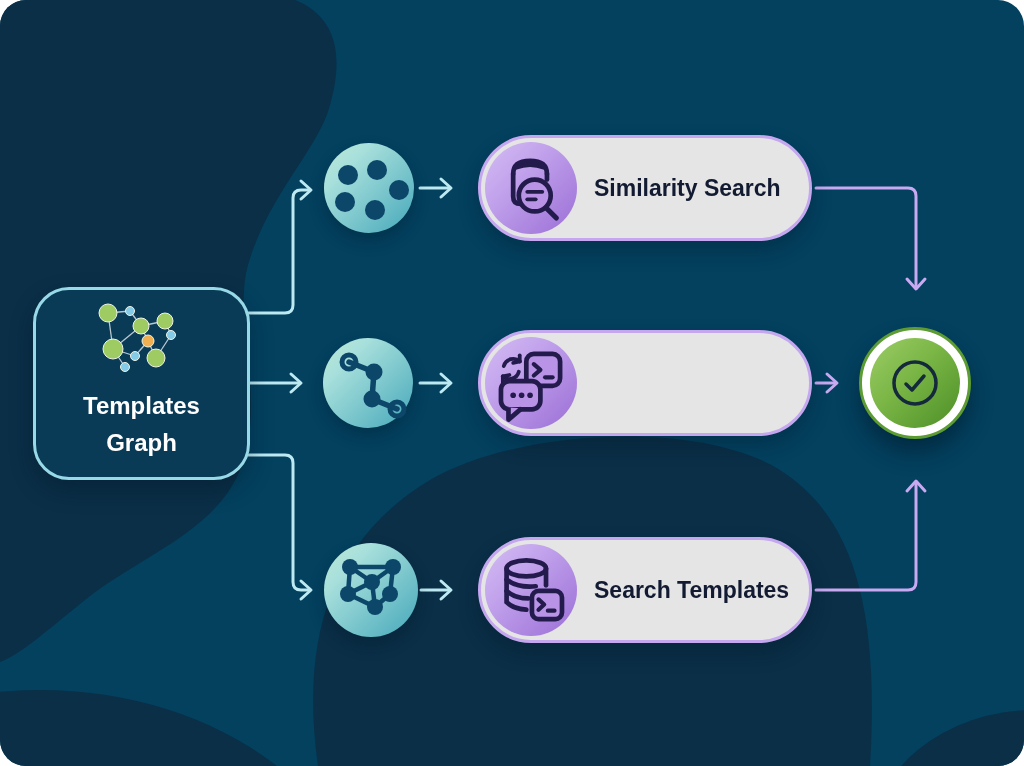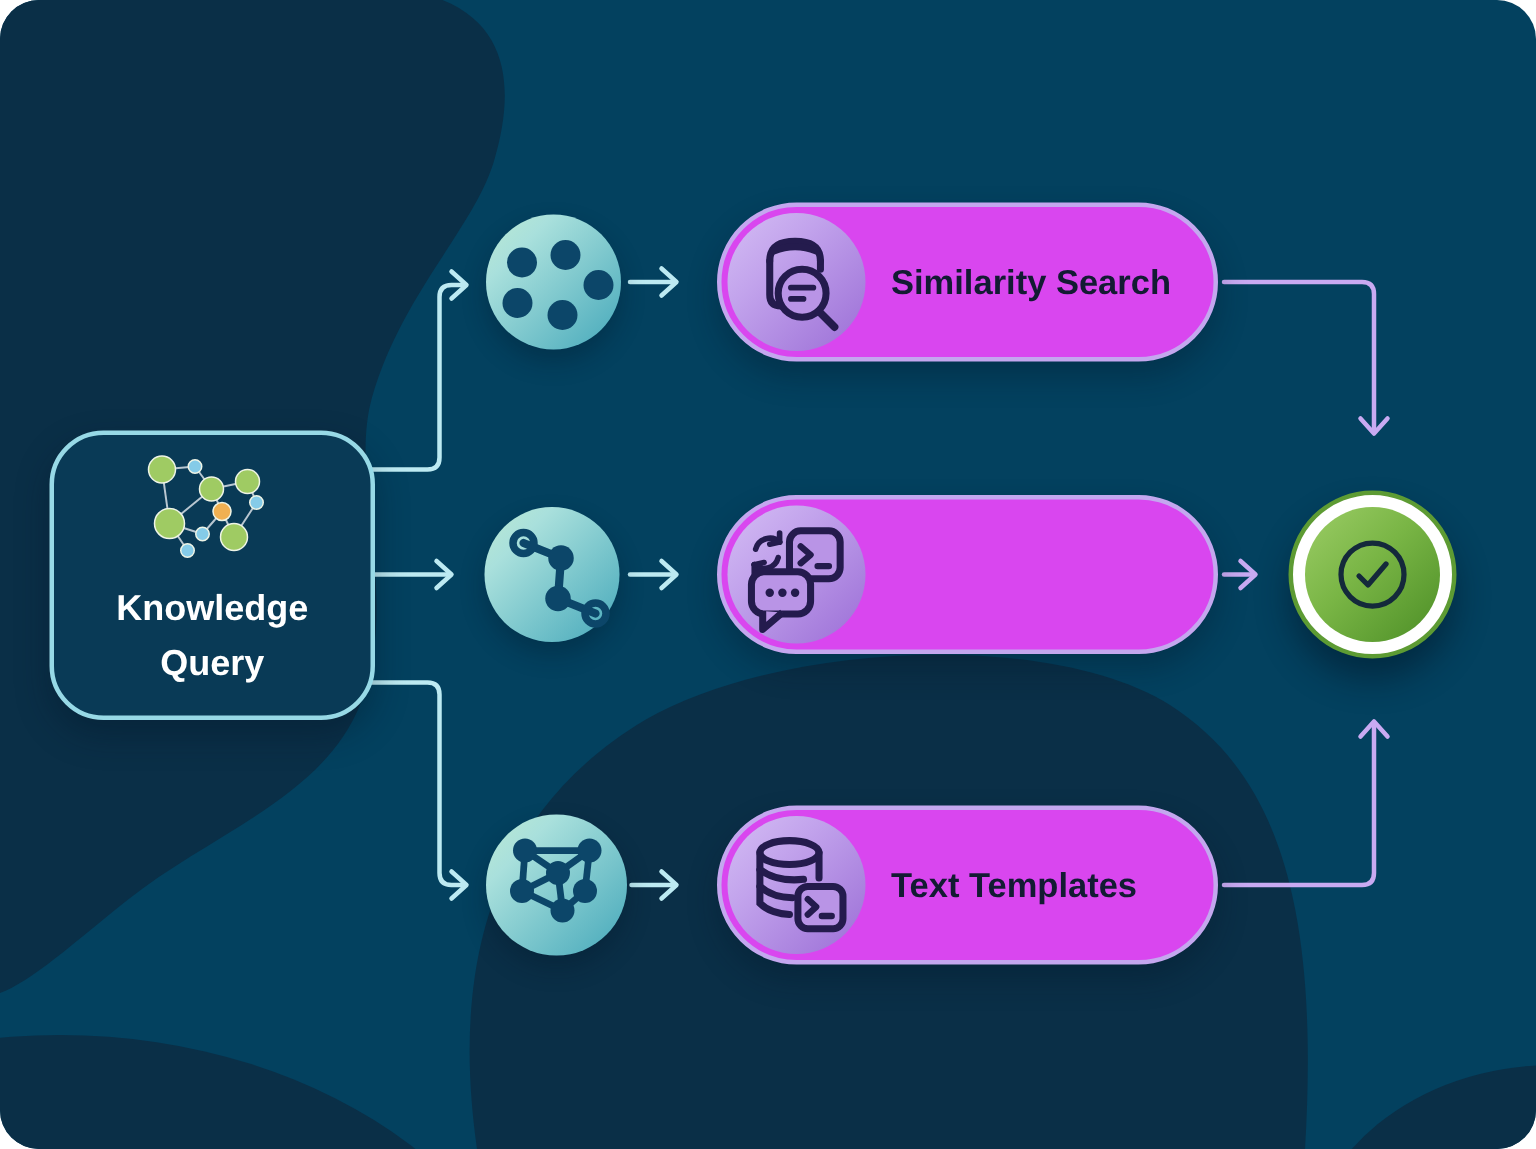--- a/index.html
+++ b/index.html
@@ -15,21 +15,21 @@
             font-size:24px;font-weight:700;line-height:37px;}
 
   
   .teal-circle{border-radius:50%;background:linear-gradient(135deg,#bcead3 0%,#a9e0dc 25%,#45a8ba 100%);
                box-shadow:0 8px 16px rgba(2,20,38,.30);display:flex;align-items:center;justify-content:center;}
   #circle-1{left:324px;top:143px;width:90px;height:90px;}
   #circle-2{left:323px;top:338px;width:90px;height:90px;}
   #circle-3{left:324px;top:543px;width:94px;height:94px;}
 
   
-  .pill{left:478px;width:334px;height:106px;border:3px solid #c4a7ef;border-radius:53px;background:#d946ef;
+  .pill{left:478px;width:334px;height:106px;border:3px solid #c4a7ef;border-radius:53px;background:#e5e5e5;
         box-sizing:border-box;display:flex;align-items:center;box-shadow:0 10px 20px rgba(2,20,38,.30);}
   #pill-1{top:135px;} #pill-2{top:330px;} #pill-3{top:537px;}
   .pill-icon-circle{position:absolute;left:4px;top:4px;width:92px;height:92px;border-radius:50%;
         background:linear-gradient(135deg,#d4bdf4 0%,#c2a3ec 35%,#9b6ed6 100%);
         display:flex;align-items:center;justify-content:center;}
   .pill-label{margin-left:113px;color:#131b33;font-size:23px;font-weight:700;line-height:29px;white-space:nowrap;}
 
   
   #result-circle{left:859px;top:327px;width:112px;height:112px;border-radius:50%;background:#ffffff;
         border:3px solid #5d9b33;box-sizing:border-box;display:flex;align-items:center;justify-content:center;
@@ -100,22 +100,22 @@
         <circle cx="30" cy="53" r="10" fill="#9fcb63"></circle>
         <circle cx="73" cy="62" r="9" fill="#9fcb63"></circle>
         <circle cx="65" cy="45" r="6" fill="#f0b052"></circle>
         <circle cx="47" cy="15" r="4.5" fill="#85cbe8"></circle>
         <circle cx="88" cy="39" r="4.5" fill="#85cbe8"></circle>
         <circle cx="52" cy="60" r="4.5" fill="#85cbe8"></circle>
         <circle cx="42" cy="71" r="4.5" fill="#85cbe8"></circle>
       </g>
     </svg>
     <div id="kg-label">
-      <div>Knowledge</div>
-      <div>Query</div>
+      <div>Templates</div>
+      <div>Graph</div>
     </div>
   </div>
 
   <div class="node teal-circle" id="circle-1">
     <svg width="90" height="90" viewBox="0 0 90 90">
       <g fill="#0c4669">
         <circle cx="24" cy="32" r="10"></circle>
           <circle cx="53" cy="27" r="10"></circle>
           <circle cx="75" cy="47" r="10"></circle>
         <circle cx="21" cy="59" r="10"></circle>
@@ -220,21 +220,21 @@
           <path d="M23 50 Q32 58 46 58"></path>
         </g>
         <rect x="50" y="50" width="32" height="30" rx="7" fill="#b994e6" stroke="#241b4d" stroke-width="5"></rect>
         <g stroke="#241b4d" stroke-width="4.5" fill="none" stroke-linecap="round" stroke-linejoin="round">
           <path d="M57 59 L63 64.5 L57 70"></path>
             <line x1="67" y1="71" x2="74" y2="71"></line>
         </g>
       </svg>
     </div>
     <div class="pill-label">
-      <div>Text Templates</div>
+      <div>Search Templates</div>
     </div>
   </div>
 
   <div class="node" id="result-circle">
     <div id="result-inner">
       <svg width="52" height="52" viewBox="0 0 52 52">
         <circle cx="26" cy="26" r="21" fill="none" stroke="#14293b" stroke-width="3.5"></circle>
         <path d="M17 27 L23 33 L35 19" fill="none" stroke="#14293b" stroke-width="3.5" stroke-linecap="round" stroke-linejoin="round"></path>
       </svg>
     </div>

